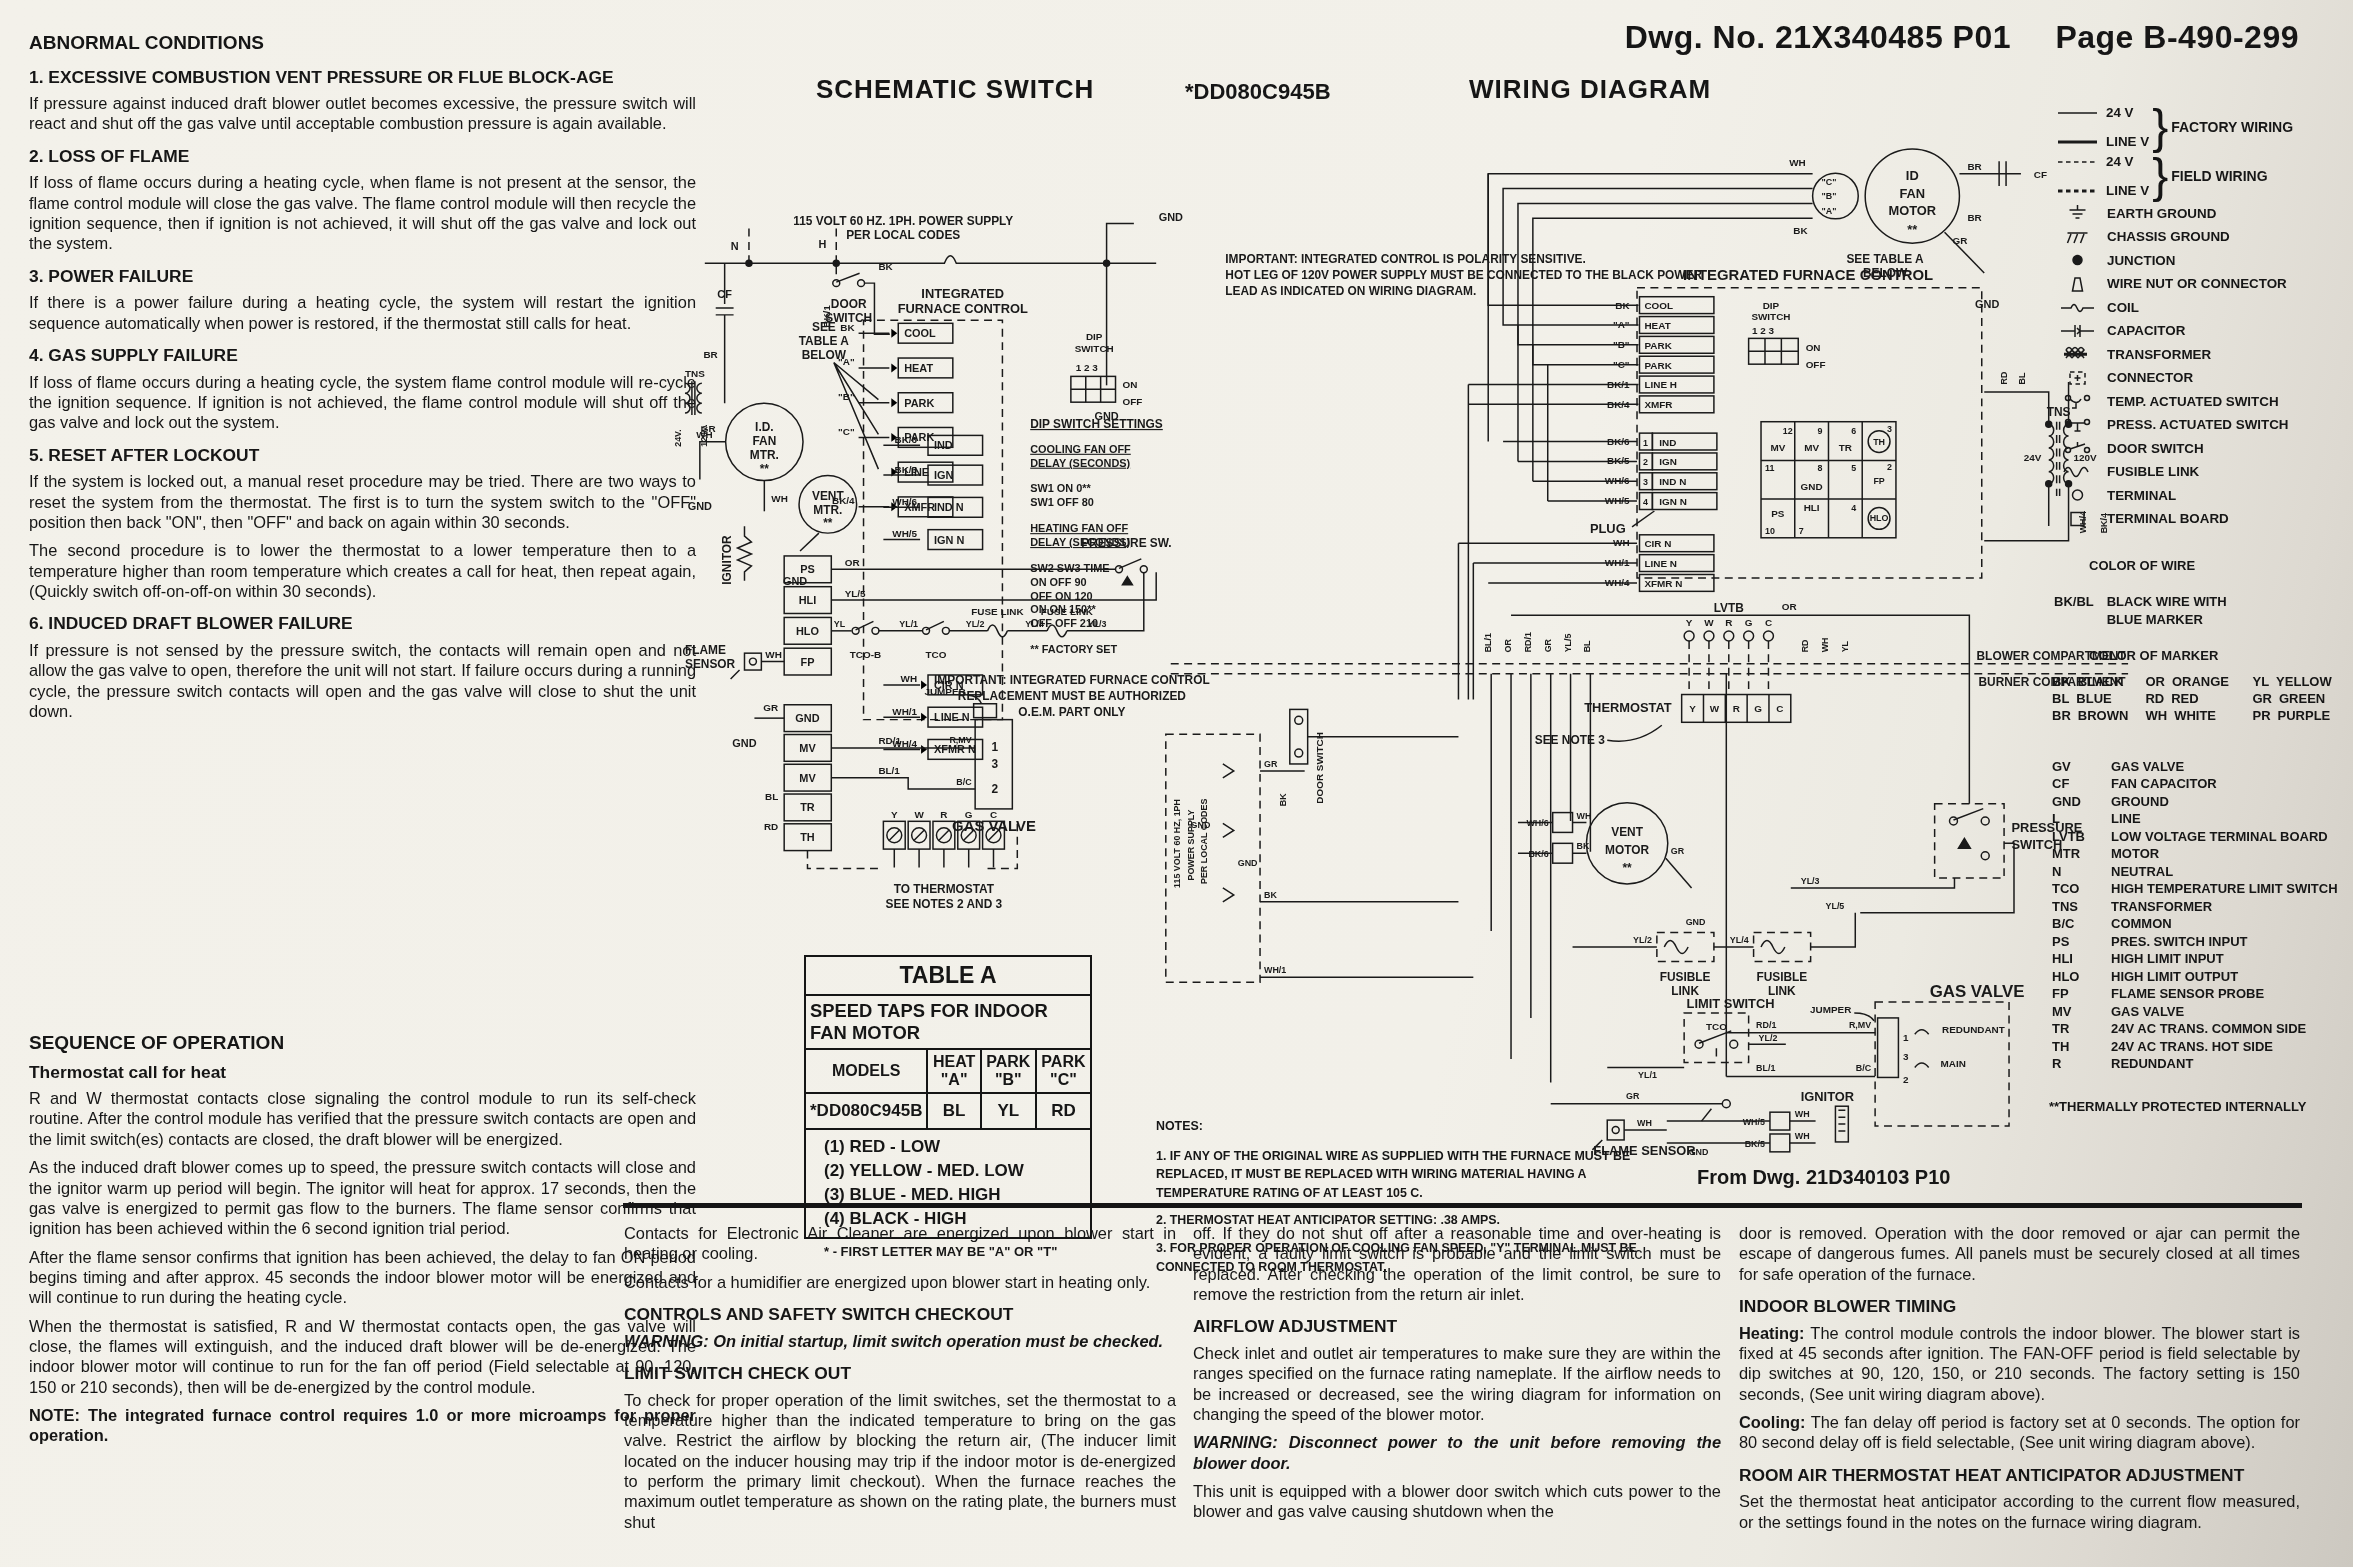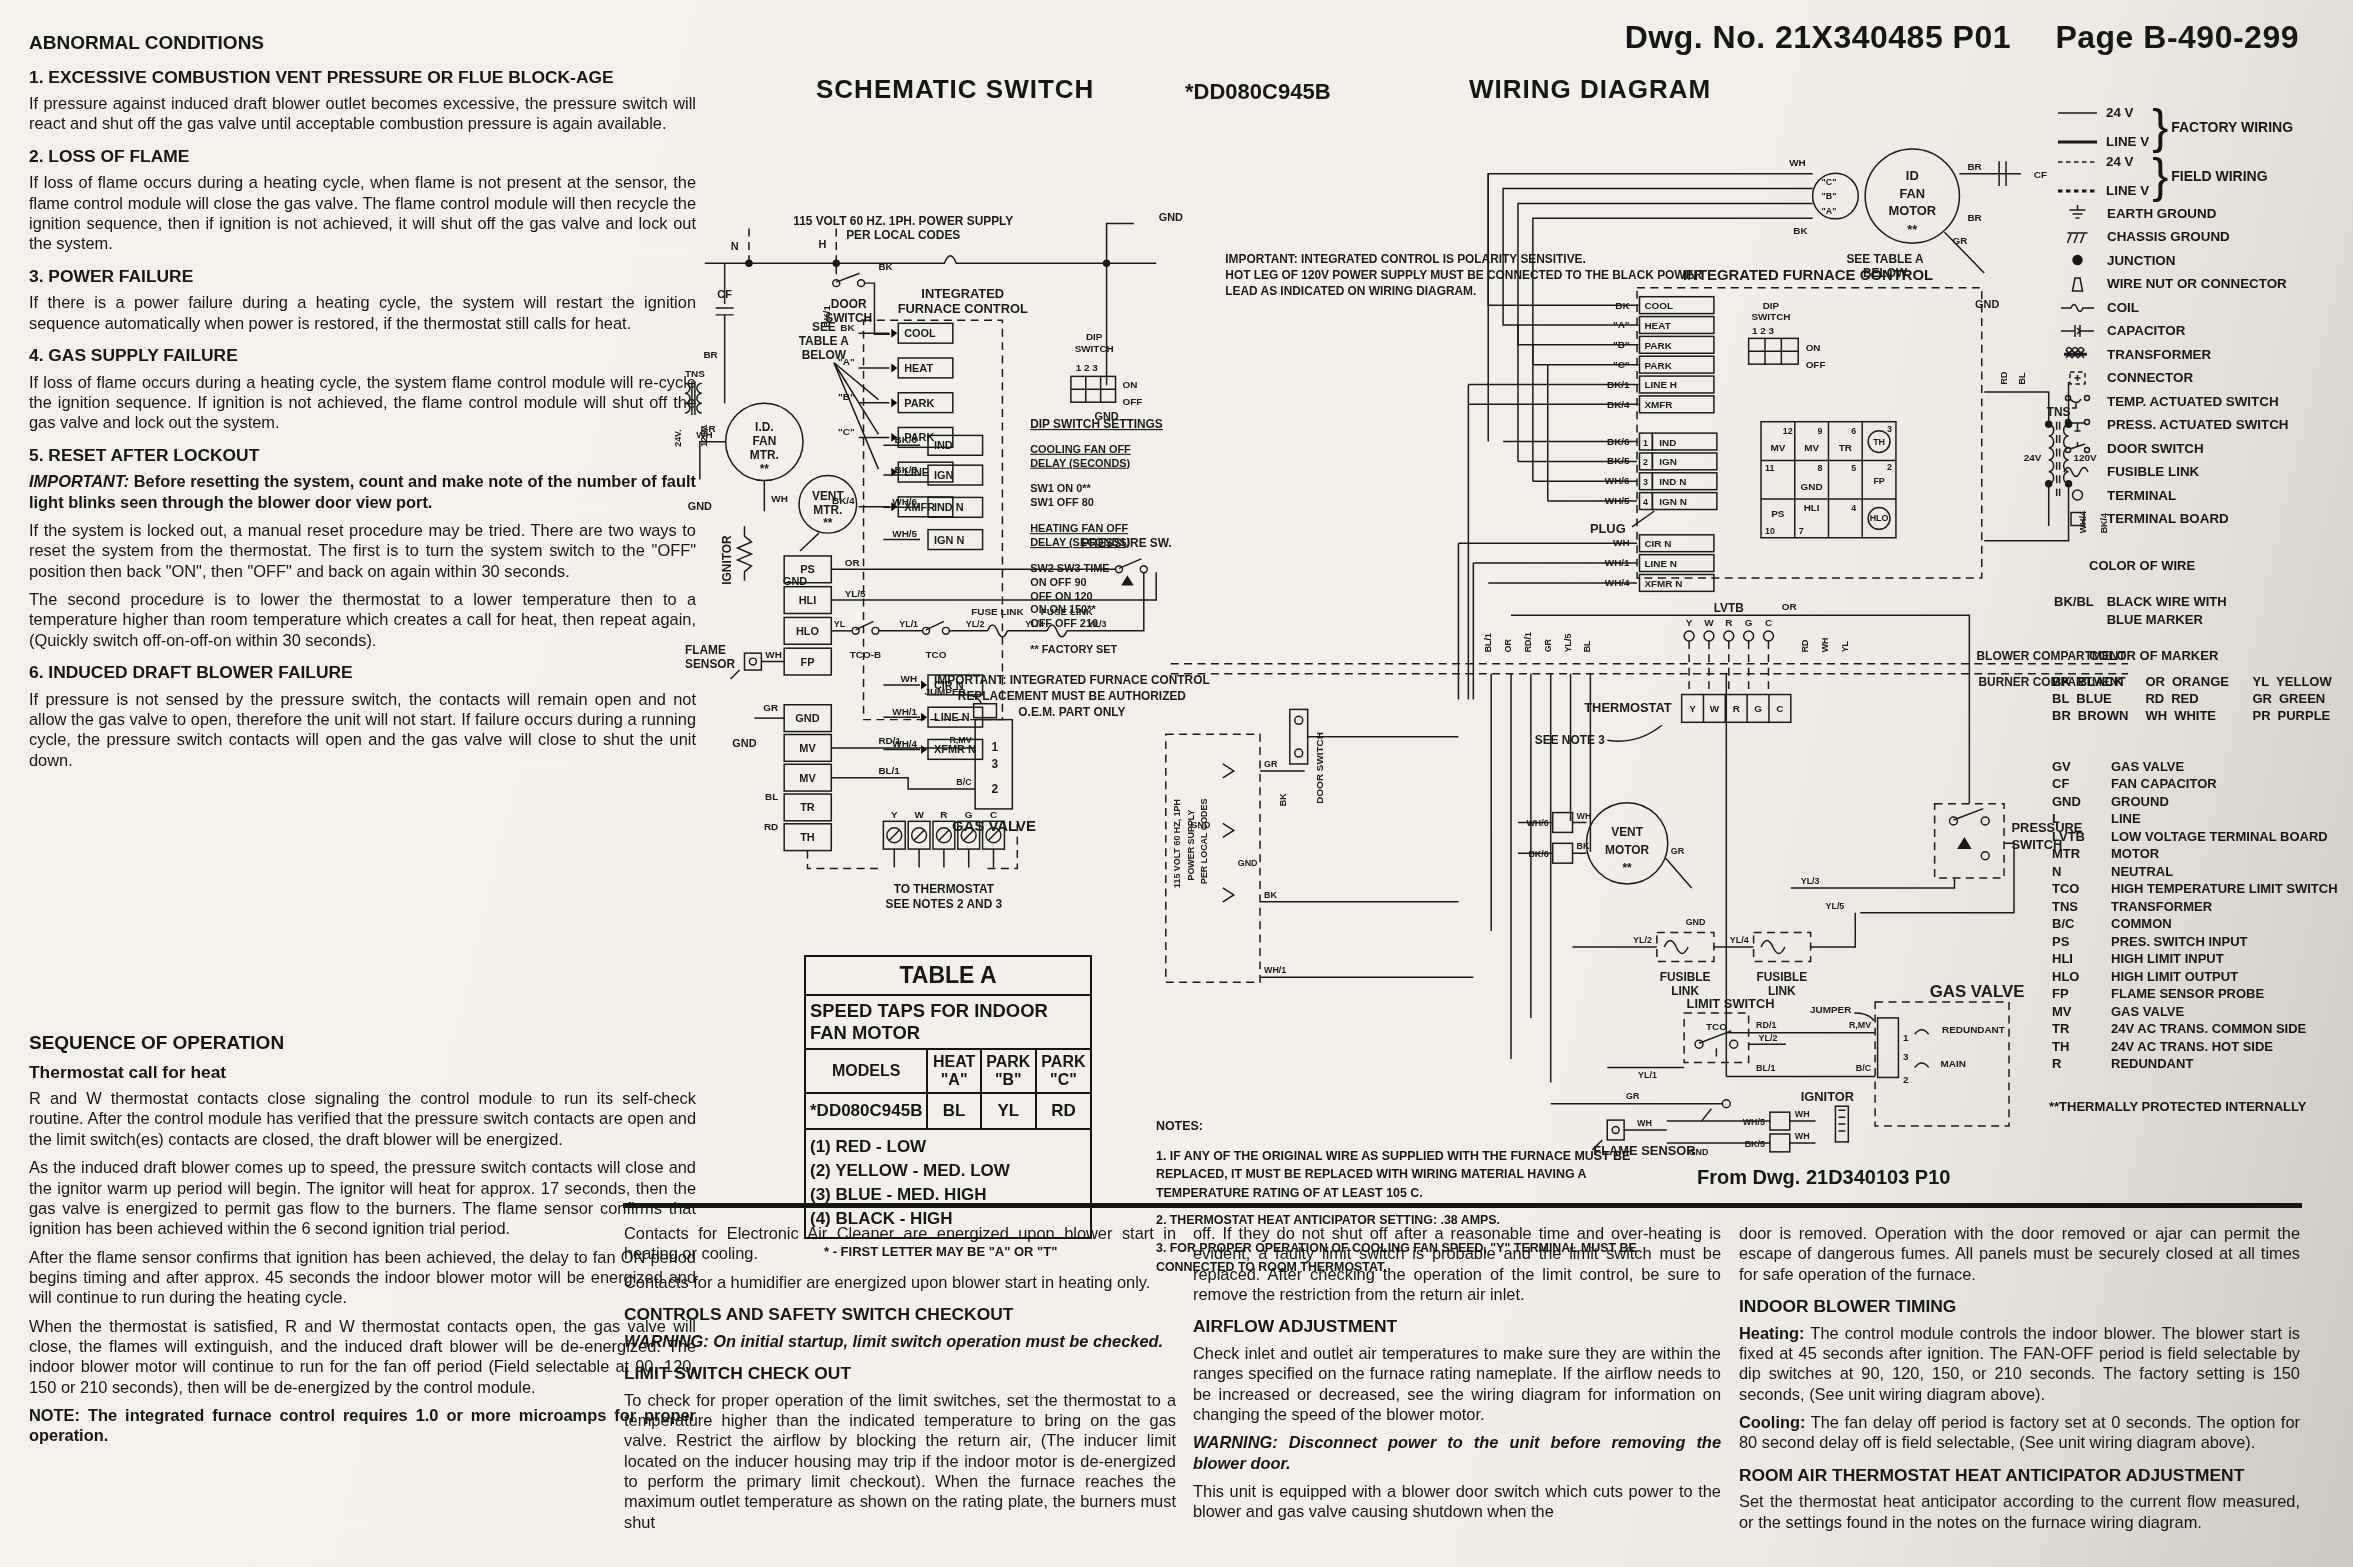--- a/index.html
+++ b/index.html
@@ -30,21 +30,21 @@
   .wire path,.wire line,.wire circle,.wire rect,.wire polyline{stroke:#1a1a1a;stroke-width:3;fill:none;}
   .wire .dash{stroke-dasharray:16 11;}
   .wire .fil{fill:#1a1a1a;}
   
   .tA{border-collapse:collapse;width:288px;background:transparent;}
   .tA th,.tA td{border:2.5px solid #151515;color:#161616;padding:3px 4px;}
   .tA .t1{font-size:23px;font-weight:bold;text-align:center;padding:5px;}
   .tA .t2{font-size:18.4px;font-weight:bold;text-align:left;padding:4px;}
   .tA .ch{font-size:16px;font-weight:bold;text-align:center;}
   .tA .cd{font-size:17px;font-weight:bold;text-align:center;padding:7px 4px;}
-  .tA .nt{font-size:17px;font-weight:bold;text-align:left;padding:5px 4px;line-height:1.35;}
+  .tA .nt{font-size:17px;font-weight:bold;text-align:left;padding:5px 18px;line-height:1.35;}
   .tA .nt div{margin:1px 0;}
   .tfn{font-size:13px;font-weight:bold;margin:5px 0 0 20px;}
   
   .notes{font-size:12.4px;font-weight:bold;line-height:1.5;width:526px;}
   .notes .nti{margin-bottom:9px;}
   .notes .tt{margin-bottom:11px;}
   
   .legend{width:303px;font-weight:bold;}
   .legend .ltitle{font-size:31px;font-weight:bold;text-align:center;letter-spacing:1px;margin-bottom:23px;}
   .lgroup{display:flex;align-items:center;margin:2px 0 5px 7px;}
@@ -81,21 +81,20 @@
     <h2>ABNORMAL CONDITIONS</h2>
     <h3>1. EXCESSIVE COMBUSTION VENT PRESSURE OR FLUE BLOCK-AGE</h3>
     <p>If pressure against induced draft blower outlet becomes excessive, the pressure switch will react and shut off the gas valve until acceptable combustion pressure is again available.</p>
     <h3>2. LOSS OF FLAME</h3>
     <p>If loss of flame occurs during a heating cycle, when flame is not present at the sensor, the flame control module will close the gas valve.  The flame control module will then recycle the ignition sequence, then if ignition is not achieved, it will shut off the gas valve and lock out the system.</p>
     <h3>3. POWER FAILURE</h3>
     <p>If there is a power failure during a heating cycle, the system will restart the ignition sequence automatically when power is restored, if the thermostat still calls for heat.</p>
     <h3>4. GAS SUPPLY FAILURE</h3>
     <p>If loss of flame occurs during a heating cycle, the system flame control module will re-cycle the ignition sequence.  If ignition is not achieved, the flame control module will shut off the gas valve and lock out the system.</p>
     <h3>5. RESET AFTER LOCKOUT</h3>
-    <p><span class="warn">IMPORTANT:</span><span class="bold">  Before resetting the system, count and make note of the number of fault light blinks seen through the blower door view port.</span></p>
     <p>If the system is locked out, a manual reset procedure may be tried. There are two ways to reset the system from the thermostat. The first is to turn the system switch to the "OFF" position then back "ON", then "OFF" and back on again within 30 seconds.</p>
     <p>The second procedure is to lower the thermostat to a lower temperature then to a temperature higher than room temperature which creates a call for heat, then repeat again, (Quickly switch off-on-off-on within 30 seconds).</p>
     <h3>6. INDUCED DRAFT BLOWER FAILURE</h3>
     <p>If pressure is not sensed by the pressure switch, the contacts will remain open and not allow the gas valve to open, therefore the unit will not start.  If failure occurs during a running cycle, the pressure switch contacts will open and the gas valve will close to shut the unit down.</p>
   </section>
 
   <section class="abs txt" style="left:29px;top:1031px;width:667px;">
     <h2>SEQUENCE OF OPERATION</h2>
     <h3 style="margin-top:3px">Thermostat call for heat</h3>
     <p>R and W thermostat contacts close signaling the control module to run its self-check routine.  After the control module has verified that the pressure switch contacts are open and the limit switch(es) contacts are closed, the draft blower will be energized.</p>

